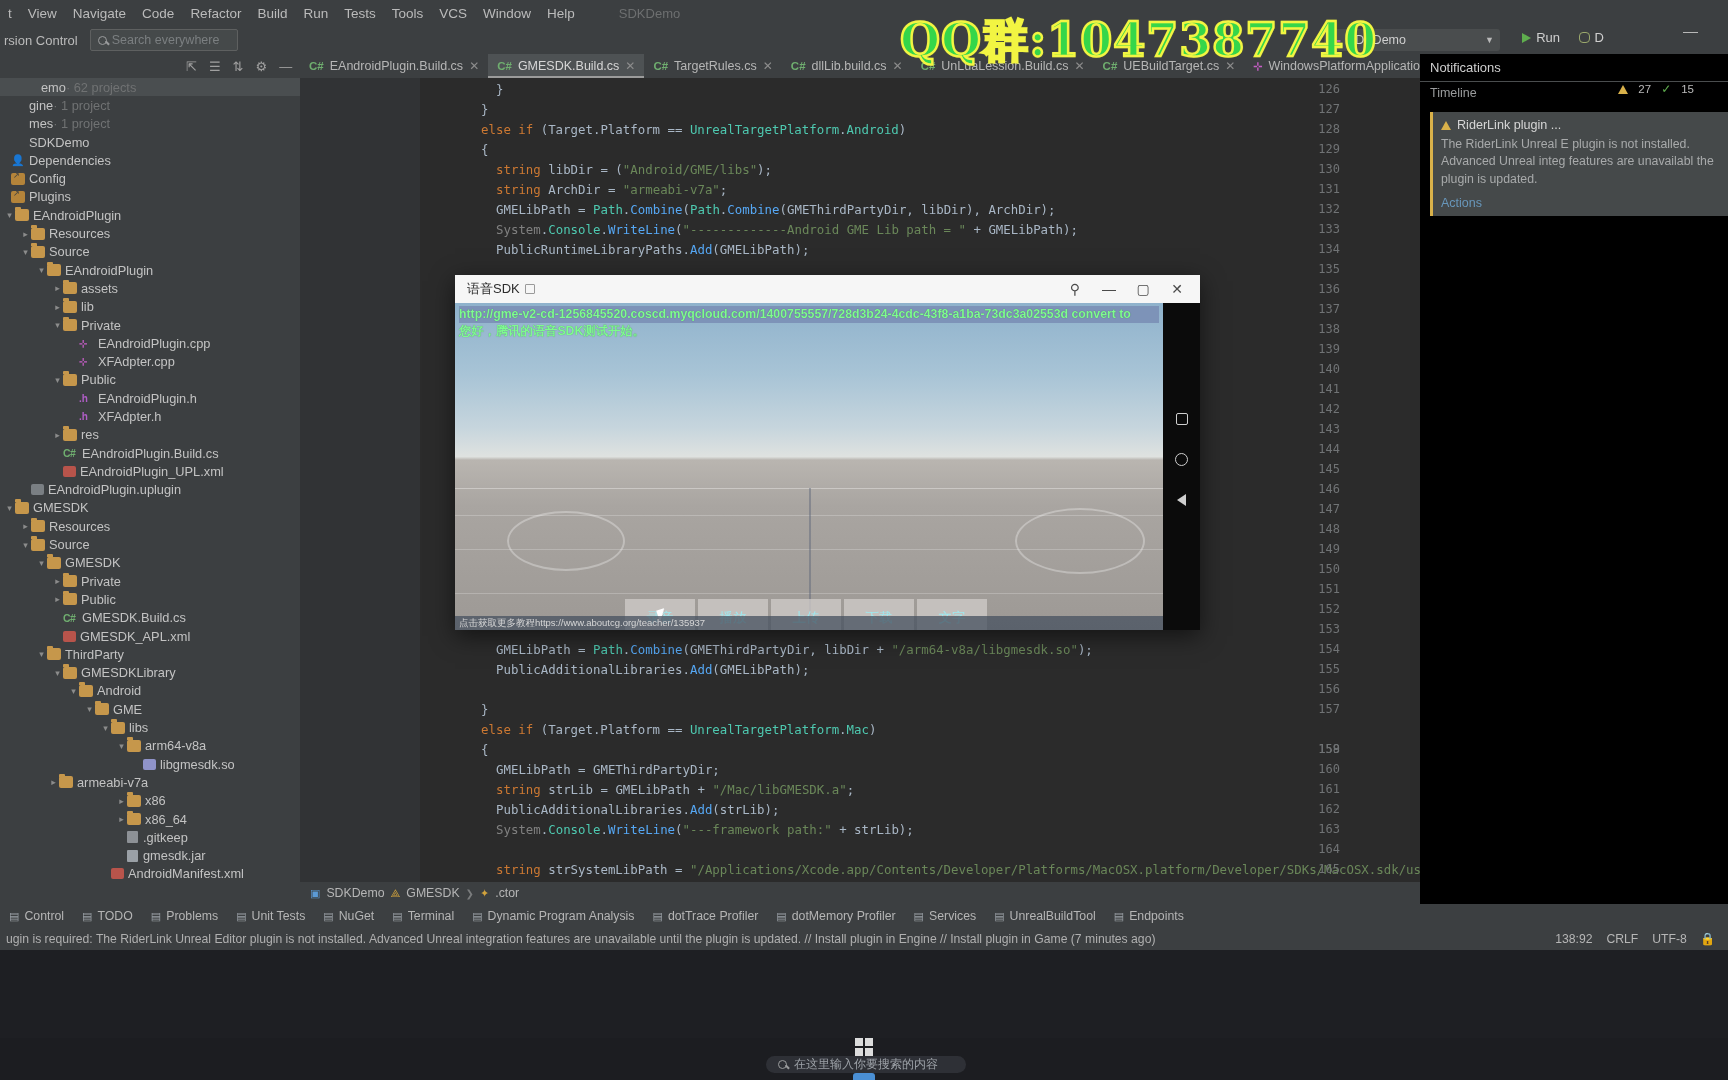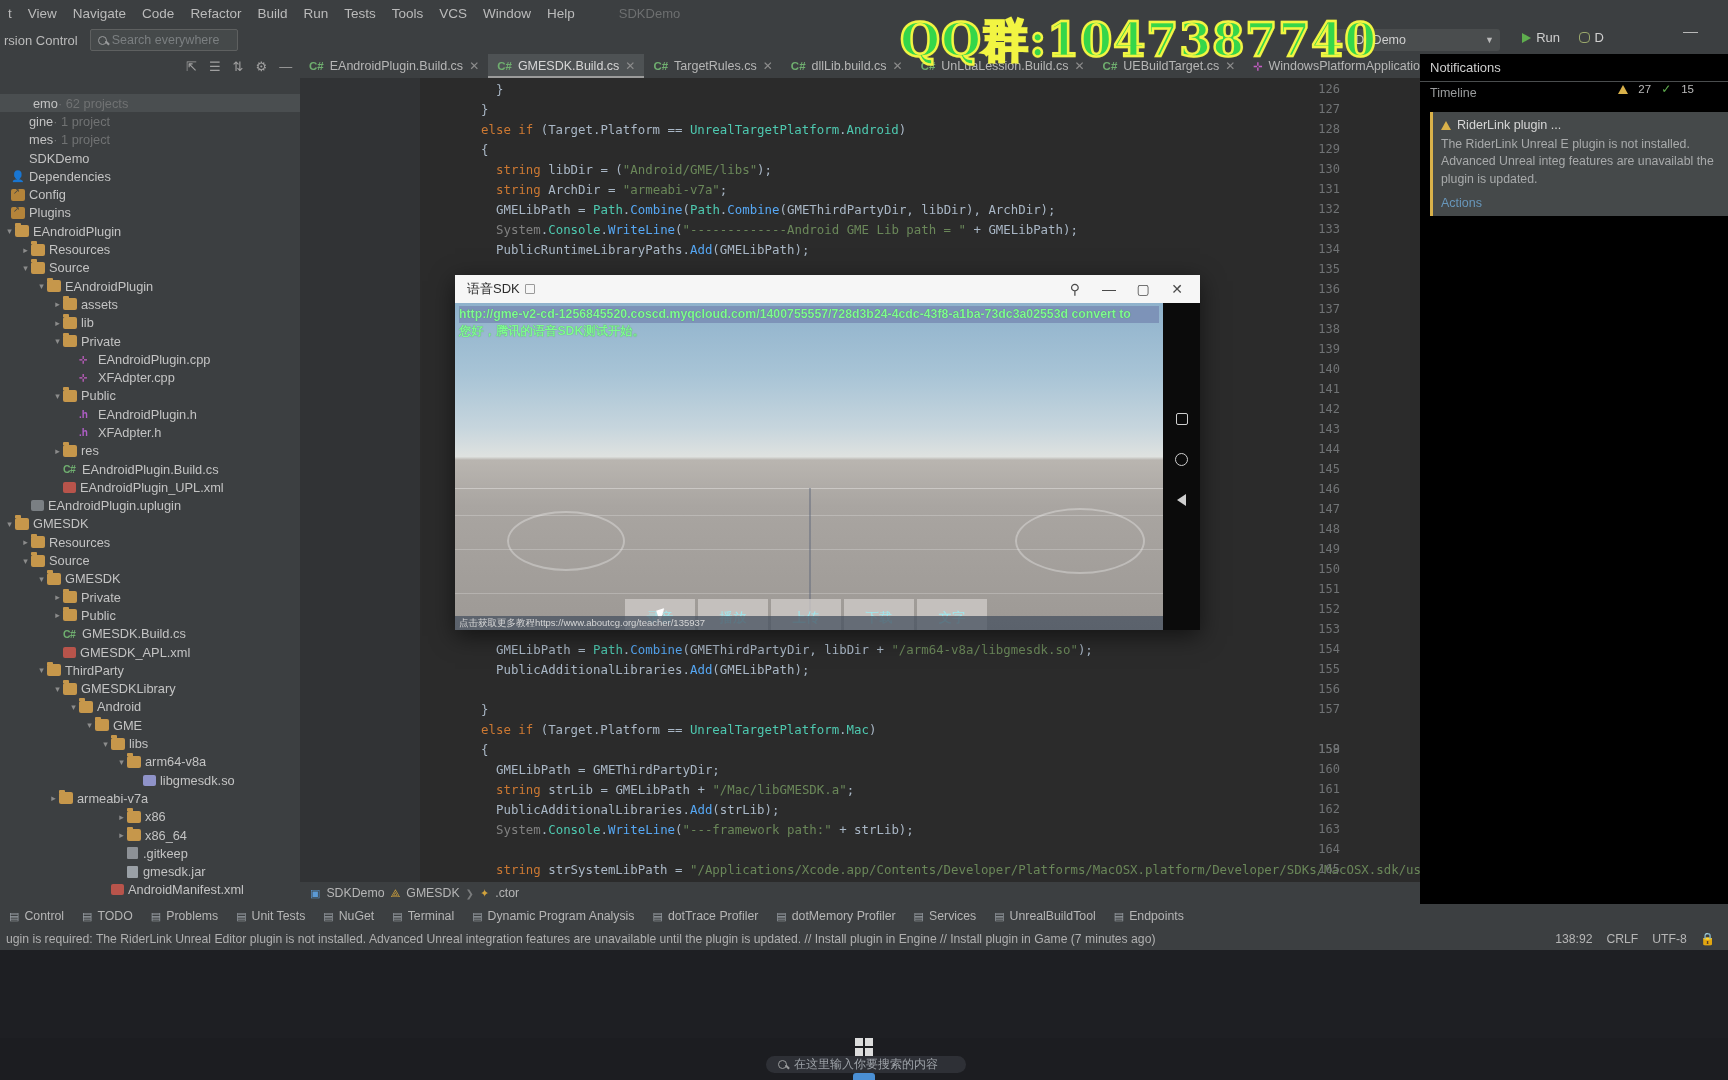--- a/index.html
+++ b/index.html
@@ -368,21 +368,21 @@
         <span>UEBuildTarget.cs</span>
         <span class="xx">✕</span>
       </div>
       <div class="etab">
         <span class="cpp-ico">⊹</span>
         <span>WindowsPlatformApplicationMisc.cpp</span>
       </div>
     </div>
 
   <div class="sidebar" id="tree">
-      <div class="tree-row sel" style="padding-left: 4px; margin-top: 16px;">
+      <div class="tree-row sel" style="padding-left: 12px;">
         <span class="arrow none"></span>
         <span class="fico"></span>
         <span>emo</span>
         <span class="sub"> · 62 projects</span>
       </div>
       <div class="tree-row" style="padding-left: 0px;">
         <span class="arrow none"></span>
         <span class="fico"></span>
         <span>gine</span>
         <span class="sub"> · 1 project</span>

